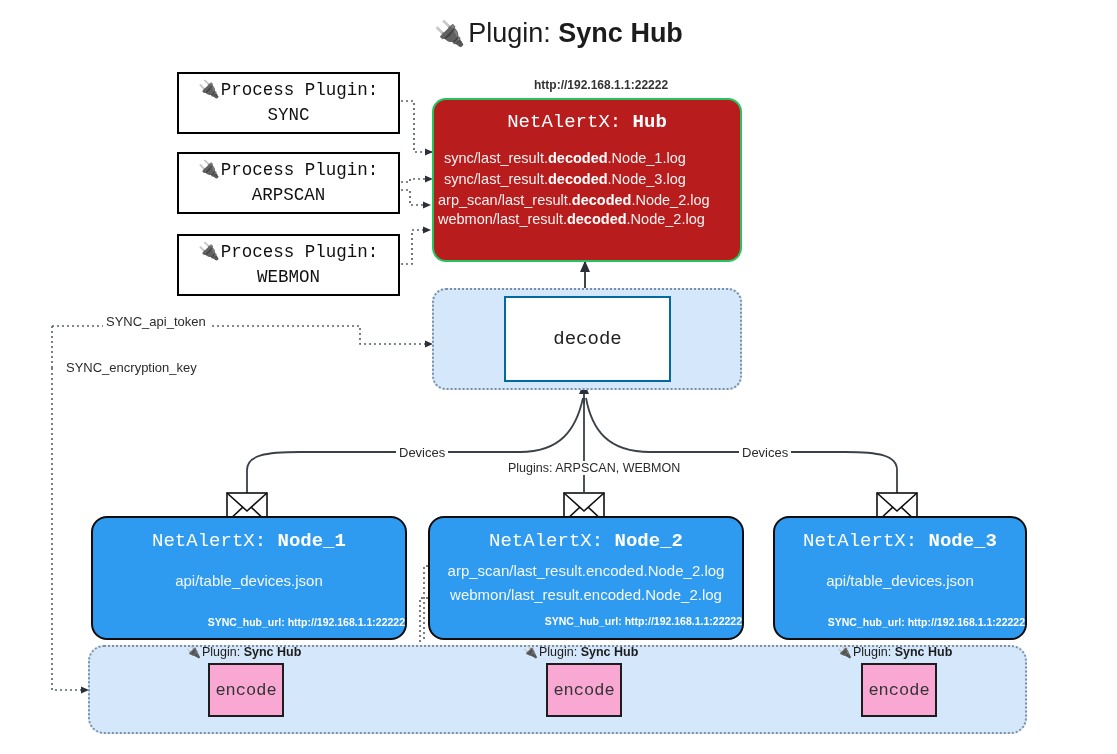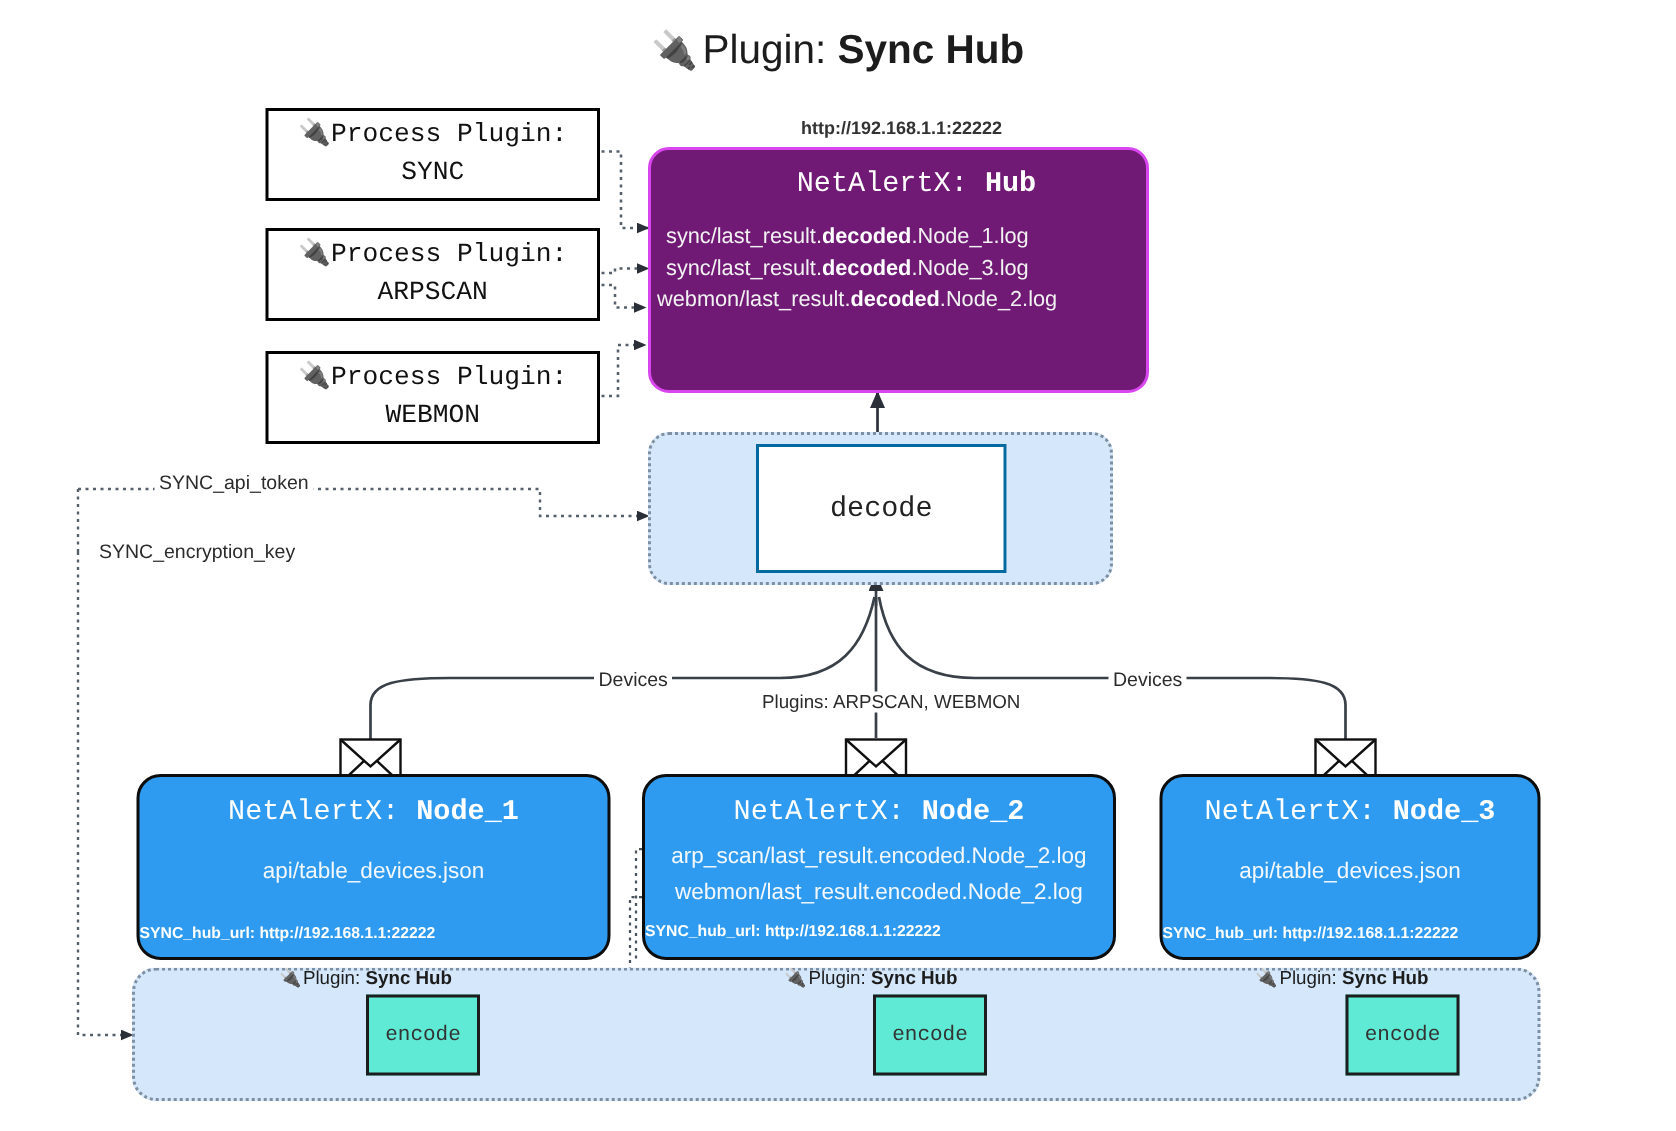--- a/index.html
+++ b/index.html
@@ -16,48 +16,48 @@
 
   
   .procbox{position:absolute;border:2px solid #000;background:#fff;
            font-family:"Liberation Mono","DejaVu Sans Mono",monospace;
            font-size:17.5px;line-height:1.42;color:#111;
            display:flex;flex-direction:column;align-items:center;justify-content:center;}
   .procbox .l1{white-space:nowrap;}
   .procbox .l2{white-space:nowrap;}
 
   
-  #hub{position:absolute;background:#701a75;border:2px solid #d946ef;border-radius:14px;
-       box-shadow:0 0 0 0 transparent;padding-left:24px;}
+  #hub{position:absolute;background:#b91c1c;border:2px solid #22c55e;border-radius:14px;
+       box-shadow:0 0 0 0 transparent;}
   #hubtitle{color:#fff;font-family:"Liberation Mono","DejaVu Sans Mono",monospace;
             font-size:19px;text-align:center;margin-top:11px;}
   #hubtitle .b{font-weight:bold;}
   .hubline{color:#f2f2f2;font-size:14.5px;white-space:nowrap;}
   .hubline .b{font-weight:bold;color:#fff;}
   #huburl{position:absolute;font-size:12px;font-weight:bold;color:#333;white-space:nowrap;}
 
   
   #decodewrap{position:absolute;background:#d5e7fa;border:2px dotted #7d8fa3;border-radius:14px;}
   #decodebox{position:absolute;background:#fff;border:2px solid #0369a1;
              display:flex;align-items:center;justify-content:center;
              font-family:"Liberation Mono","DejaVu Sans Mono",monospace;font-size:19px;color:#222;}
 
   
   .nodebox{position:absolute;background:#2e9bf0;border:2px solid #0d0d0d;border-radius:16px;}
   .nodetitle{color:#fff;font-family:"Liberation Mono","DejaVu Sans Mono",monospace;
              font-size:19px;text-align:center;margin-top:12px;white-space:nowrap;}
   .nodetitle .b{font-weight:bold;}
   .nodeline{color:#f4f8fc;font-size:15px;text-align:center;white-space:nowrap;}
-  .nodefoot{color:#fff;font-size:10.5px;font-weight:bold;text-align:left;white-space:nowrap;}
+  .nodefoot{color:#fff;font-size:10.5px;font-weight:bold;text-align:right;white-space:nowrap;}
 
   
   #encwrap{position:absolute;background:#d5e7fa;border:2px dotted #7d8fa3;border-radius:16px;}
-  .encbox{position:absolute;background:#5eead4;border:2px solid #1d1d1d;
+  .encbox{position:absolute;background:#f9a8d4;border:2px solid #1d1d1d;
           display:flex;align-items:center;justify-content:center;
-          font-family:"Liberation Mono","DejaVu Sans Mono",monospace;font-size:14px;color:#333;margin-left:36px;}
+          font-family:"Liberation Mono","DejaVu Sans Mono",monospace;font-size:17px;color:#333;}
   .enclabel{position:absolute;font-size:12.5px;color:#1c1c1c;white-space:nowrap;}
   .enclabel .b{font-weight:bold;}
   .enclabel .plugI{font-size:12px;margin-right:1px;}
 
   
   .edgelbl{position:absolute;background:#fff;font-size:13px;color:#2b2b2b;
            white-space:nowrap;padding:0 3px;}
   .edgelbl.small{font-size:12.5px;}
 </style>
 </head>
@@ -154,20 +154,23 @@
       <span>NetAlertX:</span>
       <span class="b">Hub</span>
     </div>
     <div style="position:absolute;left:10px;top:45px;">
       <div class="hubline" style="margin:5px 0;">
         <span>sync/last_result.</span><span class="b">decoded</span><span>.Node_1.log</span>
       </div>
       <div class="hubline" style="margin:5px 0;">
         <span>sync/last_result.</span><span class="b">decoded</span><span>.Node_3.log</span>
       </div>
+      <div class="hubline" style="margin:5px 0 1px -6px;">
+        <span>arp_scan/last_result.</span><span class="b">decoded</span><span>.Node_2.log</span>
+      </div>
       <div class="hubline" style="margin:3px 0 0 -6px;">
         <span>webmon/last_result.</span><span class="b">decoded</span><span>.Node_2.log</span>
       </div>
     </div>
   </div>
 
   <div id="decodewrap" style="left:432px;top:288px;width:306px;height:98px;"></div>
   <div id="decodebox" style="left:504px;top:296px;width:163px;height:82px;">decode</div>
 
   <div class="edgelbl" style="left:103px;top:314px;">SYNC_api_token</div>

